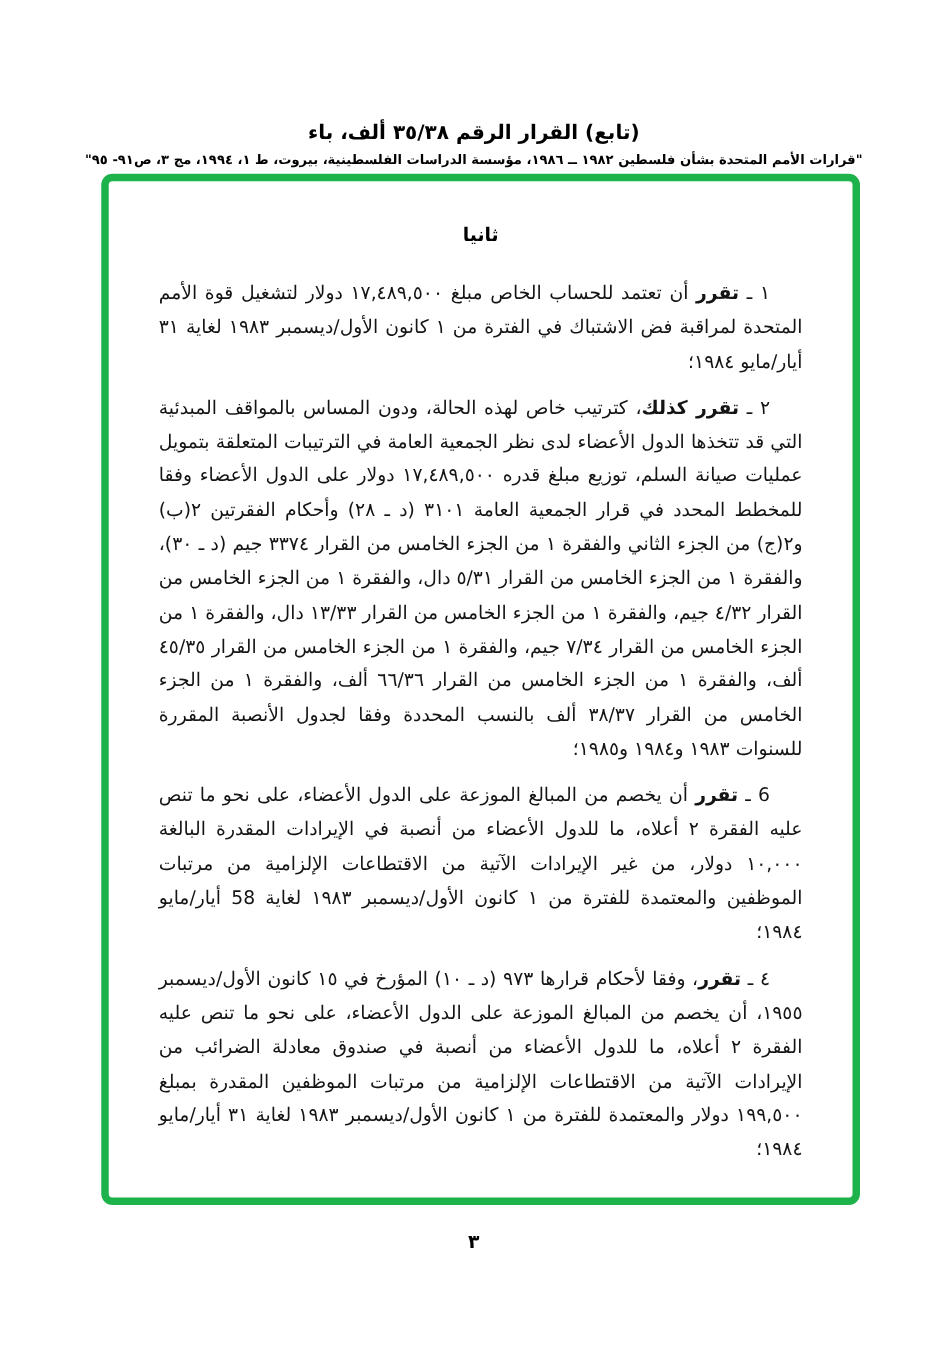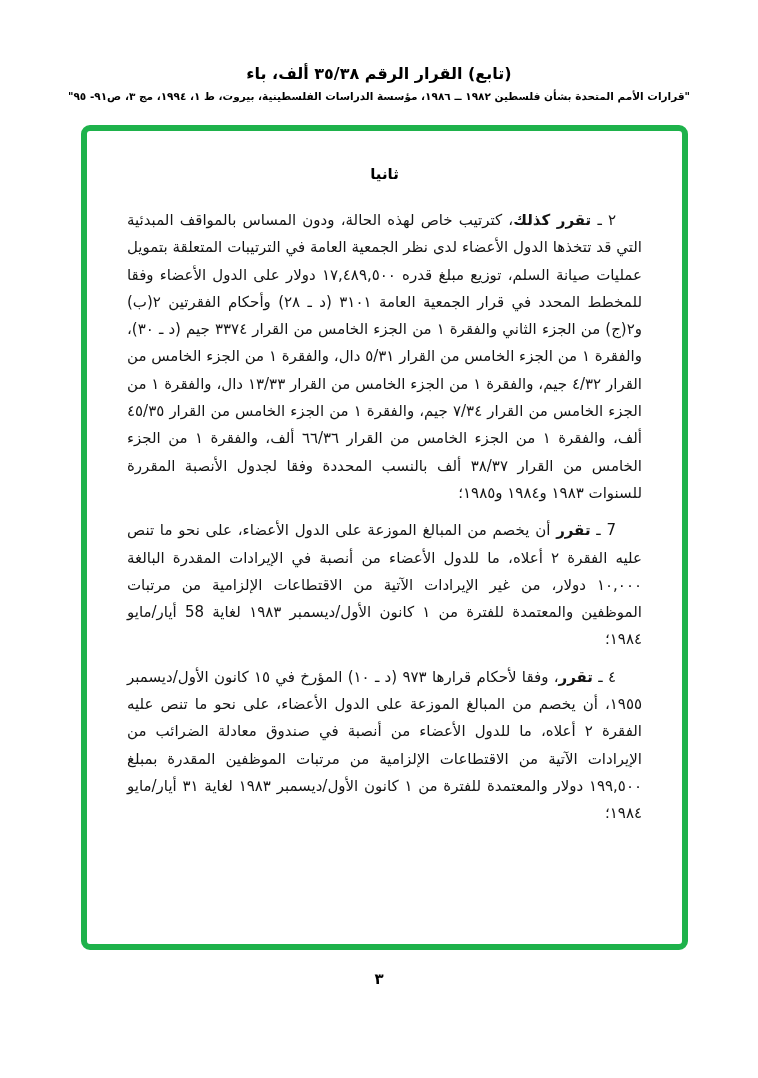--- a/index.html
+++ b/index.html
@@ -11,37 +11,38 @@
     width: 758px;
     height: 1078px;
     position: relative;
     font-family: "DejaVu Sans", sans-serif;
     color: #111111;
     overflow: hidden;
   }
   .header {
     padding-top: 64px;
     text-align: center;
+    margin-top: 32px;
   }
   .doc-title {
     font-size: 16px;
     font-weight: bold;
     color: #000000;
     letter-spacing: 0.2px;
   }
   .doc-source {
     margin-top: 7px;
     font-size: 10.5px;
     font-weight: bold;
     color: #000000;
     white-space: nowrap;
   }
   .frame {
     box-sizing: border-box;
-    margin: 23px 70px 0 0;
+    margin: 5px 70px 0 0;
     width: 607px;
     height: 825px;
     border: 6px solid #1eb24b;
     border-radius: 9px;
     padding: 28px 40px 20px 40px;
     overflow: hidden;
     background: #ffffff;
   }
   .section-heading {
     text-align: center;
@@ -74,21 +75,22 @@
 <body>
 
 <div class="header">
   <div class="doc-title">(تابع) القرار الرقم ٣٥/٣٨ ألف، باء</div>
   <div class="doc-source">"قرارات الأمم المتحدة بشأن فلسطين ١٩٨٢ ــ ١٩٨٦، مؤسسة الدراسات الفلسطينية، بيروت، ط ١، ١٩٩٤، مج ٣، ص٩١- ٩٥"</div>
 </div>
 
 <div class="frame" style="border-color: rgb(30, 178, 75);">
   <div class="section-heading">ثانيا</div>
 
+  <p class="para"><span>١ ـ </span><span class="lead">تقرر</span><span> أن تعتمد للحساب الخاص مبلغ ١٧,٤٨٩,٥٠٠ دولار لتشغيل قوة الأمم المتحدة لمراقبة فض الاشتباك في الفترة من ١ كانون الأول/ديسمبر ١٩٨٣ لغاية ٣١ أيار/مايو ١٩٨٤؛</span></p>
 
   <p class="para"><span>٢ ـ </span><span class="lead">تقرر كذلك</span><span>، كترتيب خاص لهذه الحالة، ودون المساس بالمواقف المبدئية التي قد تتخذها الدول الأعضاء لدى نظر الجمعية العامة في الترتيبات المتعلقة بتمويل عمليات صيانة السلم، توزيع مبلغ قدره ١٧,٤٨٩,٥٠٠ دولار على الدول الأعضاء وفقا للمخطط المحدد في قرار الجمعية العامة ٣١٠١ (د ـ ٢٨) وأحكام الفقرتين ٢(ب) و٢(ج) من الجزء الثاني والفقرة ١ من الجزء الخامس من القرار ٣٣٧٤ جيم (د ـ ٣٠)، والفقرة ١ من الجزء الخامس من القرار ٥/٣١ دال، والفقرة ١ من الجزء الخامس من القرار ٤/٣٢ جيم، والفقرة ١ من الجزء الخامس من القرار ١٣/٣٣ دال، والفقرة ١ من الجزء الخامس من القرار ٧/٣٤ جيم، والفقرة ١ من الجزء الخامس من القرار ٤٥/٣٥ ألف، والفقرة ١ من الجزء الخامس من القرار ٦٦/٣٦ ألف، والفقرة ١ من الجزء الخامس من القرار ٣٨/٣٧ ألف بالنسب المحددة وفقا لجدول الأنصبة المقررة للسنوات ١٩٨٣ و١٩٨٤ و١٩٨٥؛</span></p>
 
-  <p class="para"><span>7 ـ </span><span class="lead">تقرر</span><span> أن يخصم من المبالغ الموزعة على الدول الأعضاء، على نحو ما تنص عليه الفقرة ٢ أعلاه، ما للدول الأعضاء من أنصبة في الإيرادات المقدرة البالغة ١٠,٠٠٠ دولار، من غير الإيرادات الآتية من الاقتطاعات الإلزامية من مرتبات الموظفين والمعتمدة للفترة من ١ كانون الأول/ديسمبر ١٩٨٣ لغاية 58 أيار/مايو ١٩٨٤؛</span></p>
+  <p class="para"><span>6 ـ </span><span class="lead">تقرر</span><span> أن يخصم من المبالغ الموزعة على الدول الأعضاء، على نحو ما تنص عليه الفقرة ٢ أعلاه، ما للدول الأعضاء من أنصبة في الإيرادات المقدرة البالغة ١٠,٠٠٠ دولار، من غير الإيرادات الآتية من الاقتطاعات الإلزامية من مرتبات الموظفين والمعتمدة للفترة من ١ كانون الأول/ديسمبر ١٩٨٣ لغاية 58 أيار/مايو ١٩٨٤؛</span></p>
 
   <p class="para"><span>٤ ـ </span><span class="lead">تقرر</span><span>، وفقا لأحكام قرارها ٩٧٣ (د ـ ١٠) المؤرخ في ١٥ كانون الأول/ديسمبر ١٩٥٥، أن يخصم من المبالغ الموزعة على الدول الأعضاء، على نحو ما تنص عليه الفقرة ٢ أعلاه، ما للدول الأعضاء من أنصبة في صندوق معادلة الضرائب من الإيرادات الآتية من الاقتطاعات الإلزامية من مرتبات الموظفين المقدرة بمبلغ ١٩٩,٥٠٠ دولار والمعتمدة للفترة من ١ كانون الأول/ديسمبر ١٩٨٣ لغاية ٣١ أيار/مايو ١٩٨٤؛</span></p>
 </div>
 
 <div class="page-number">٣</div>
 
 </body></html>

